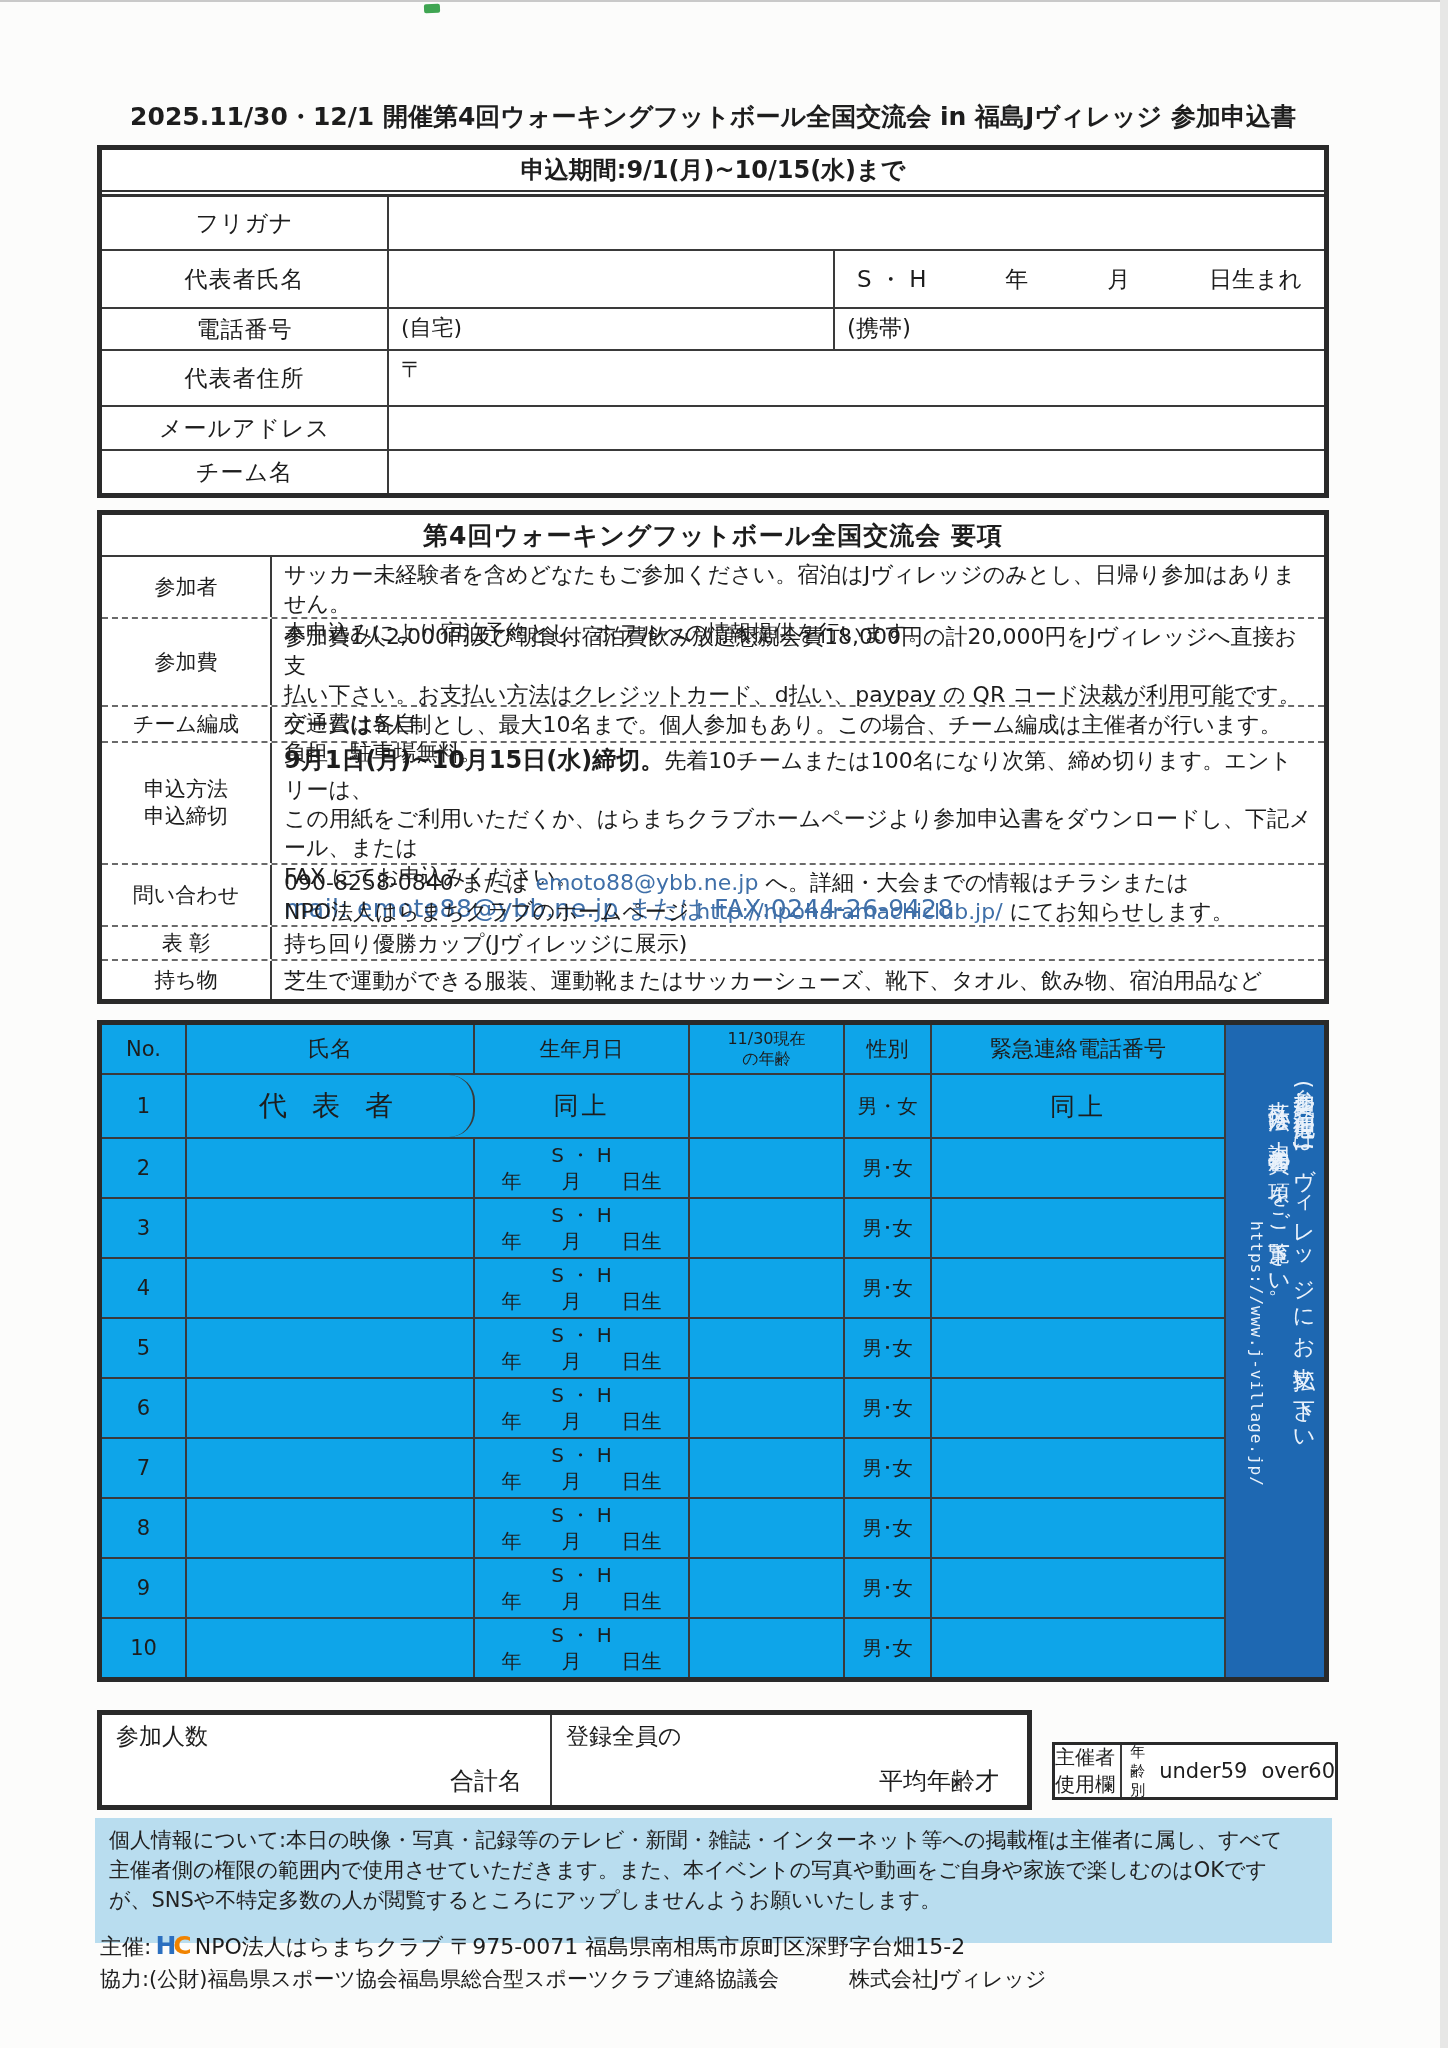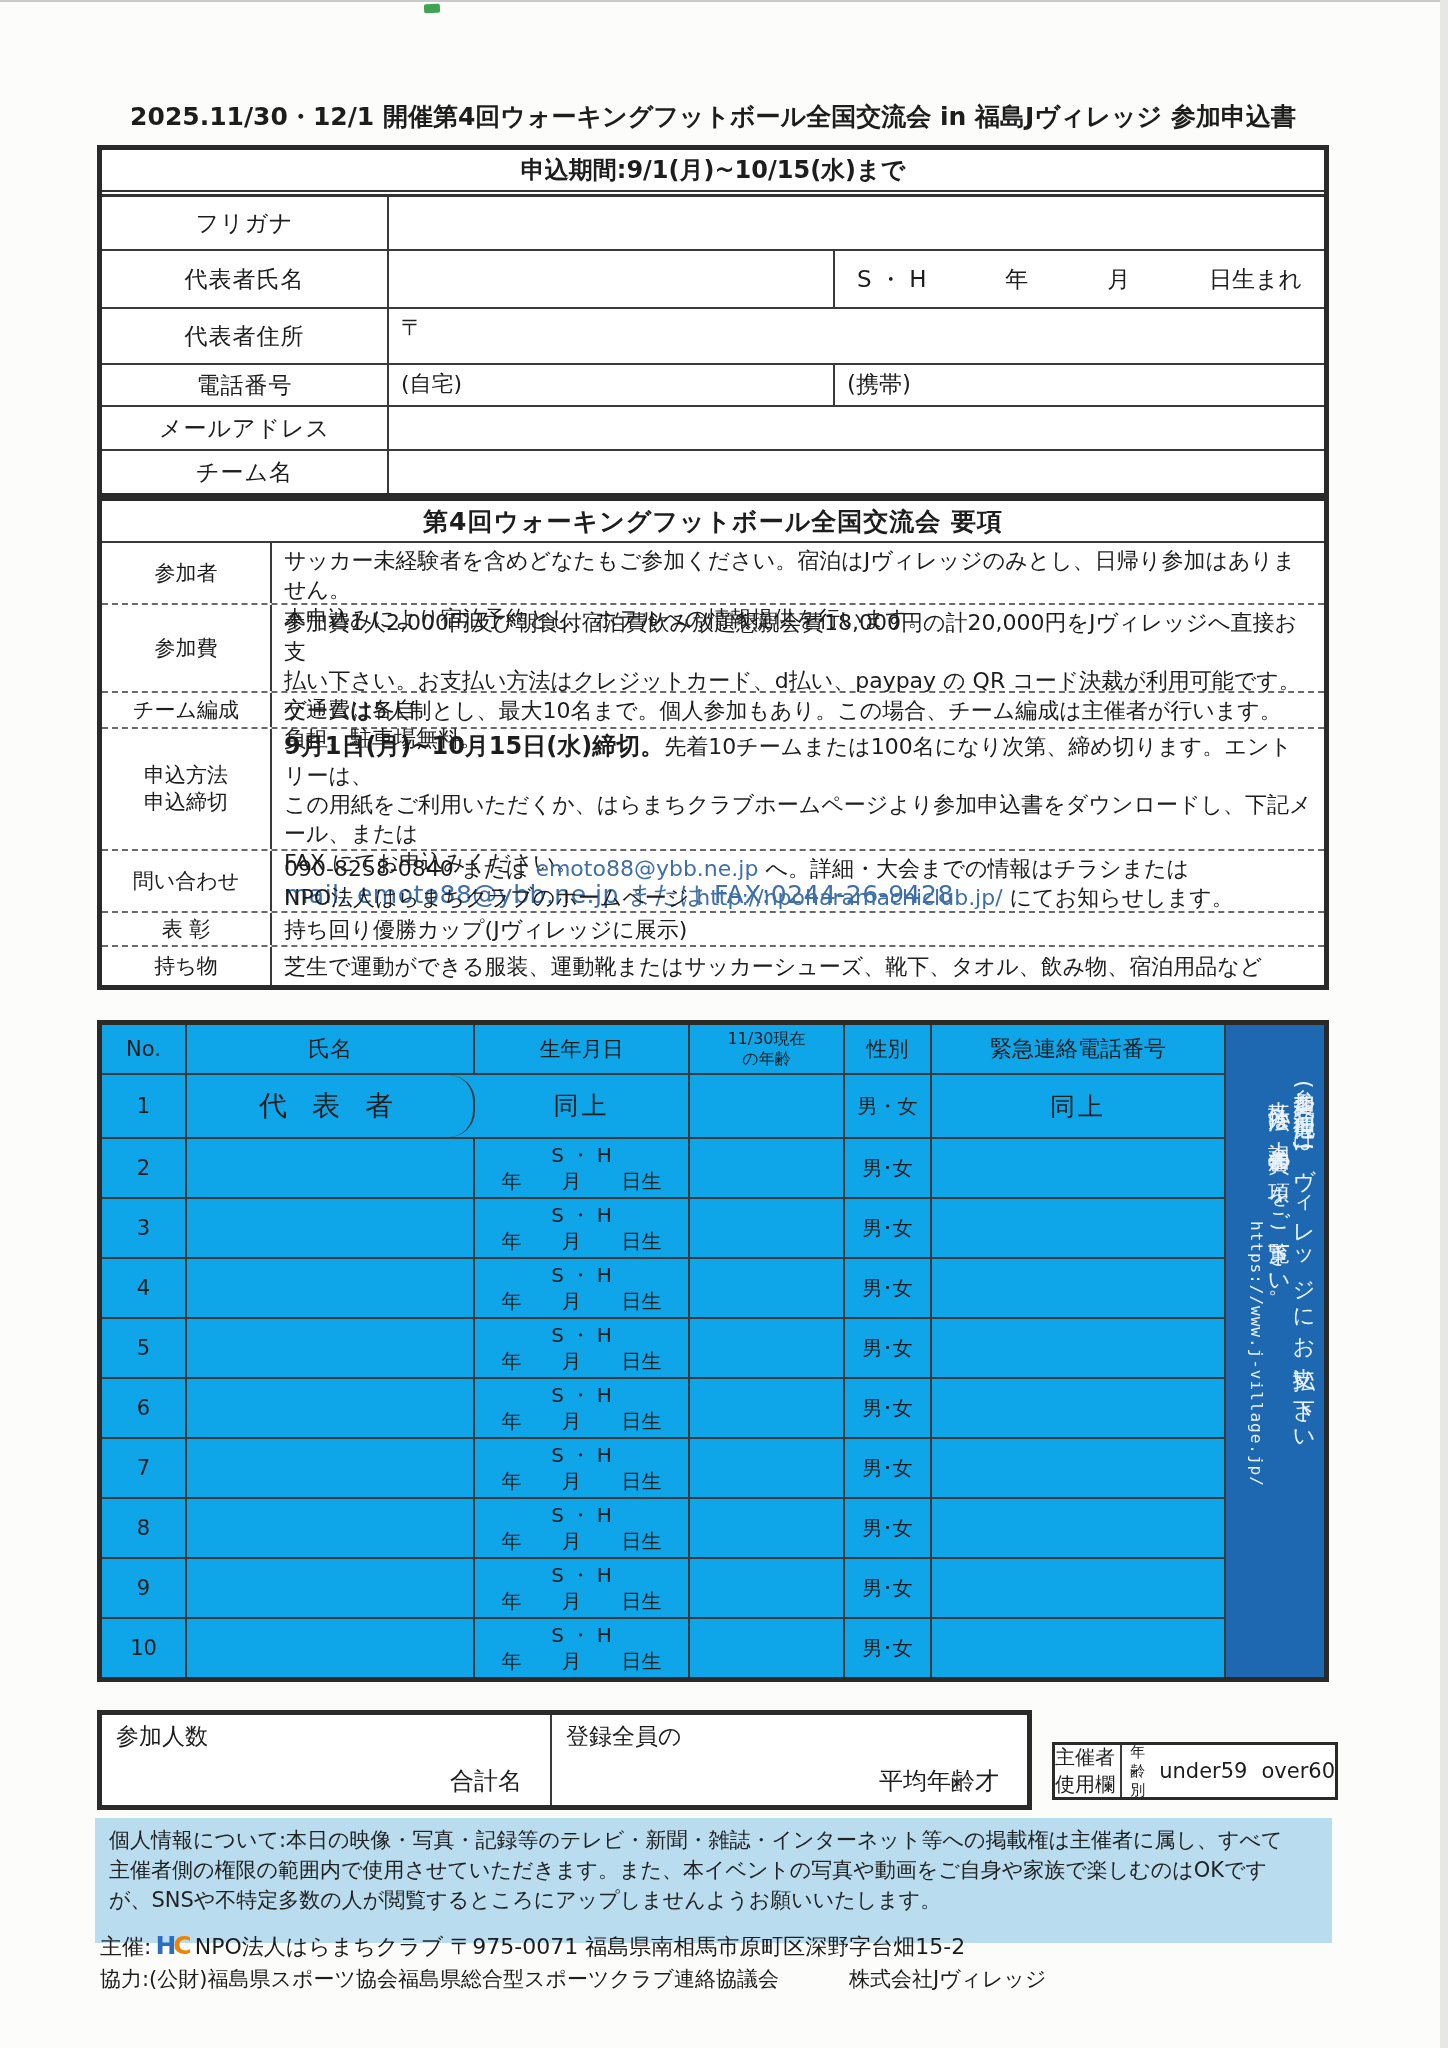--- a/index.html
+++ b/index.html
@@ -29,21 +29,21 @@
   .b1-lbl{width:287px;border-right:2px solid #3a3a3a;display:flex;align-items:center;
     justify-content:center;font-size:23px;letter-spacing:1px;}
   .b1-val{flex:1;display:flex;align-items:center;padding:0 12px;font-size:22px;}
   .b1-val.mid{border-right:2px solid #3a3a3a;}
   .b1-right{width:489px;display:flex;align-items:center;padding:0 22px;font-size:23px;}
   .spread{justify-content:space-between;}
   .topleft{align-items:flex-start;padding-top:4px;}.h42{height:42px}.h44{height:44px}
   .h52{height:52px}.h56{height:56px}.h58{height:58px}
 
   
-  #box2{left:97px;top:496px;width:1232px;}
+  #box2{left:97px;top:510px;width:1232px;}
   .b2-title{height:42px;border-bottom:2px solid #3a3a3a;display:flex;align-items:center;
     justify-content:center;font-size:25px;font-weight:bold;letter-spacing:1px;}
   .b2-row{display:flex;border-top:2px dashed #6a6a6a;}
   .b2-row.first{border-top:none;}
   .b2-lbl{width:170px;border-right:2px solid #3a3a3a;display:flex;flex-direction:column;
     align-items:center;justify-content:center;font-size:21px;line-height:27px;}
   .b2-txt{flex:1;padding:3px 12px;font-size:22px;line-height:29px;}
   .rh60{height:60px}.rh88{height:88px}.rh36{height:36px}.rh122{height:122px}
   .rh62{height:62px}.rh34{height:34px}.rh40{height:40px}
   .bold-lead{font-weight:bold;font-size:24px;}
@@ -128,34 +128,34 @@
     <div class="b1-lbl">代表者氏名</div>
     <div class="b1-val mid"></div>
     <div class="b1-right spread">
       <span>S ・ H</span>
       <span>年</span>
       <span>月</span>
       <span>日生まれ</span>
     </div>
   </div>
 
+  <div class="b1-row h42">
+    <div class="b1-lbl">電話番号</div>
+    <div class="b1-val mid topleft">
+      <span>(自宅)</span>
+    </div>
+    <div class="b1-right topleft" style="padding-left:12px;">
+      <span>(携帯)</span>
+    </div>
+  </div>
+
   <div class="b1-row h56">
     <div class="b1-lbl">代表者住所</div>
     <div class="b1-val topleft">
       <span>〒</span>
-    </div>
-  </div>
-
-  <div class="b1-row h42">
-    <div class="b1-lbl">電話番号</div>
-    <div class="b1-val mid topleft">
-      <span>(自宅)</span>
-    </div>
-    <div class="b1-right topleft" style="padding-left:12px;">
-      <span>(携帯)</span>
     </div>
   </div>
 
   <div class="b1-row h44">
     <div class="b1-lbl">メールアドレス</div>
     <div class="b1-val"></div>
   </div>
 
   <div class="b1-row h44">
     <div class="b1-lbl">チーム名</div>

